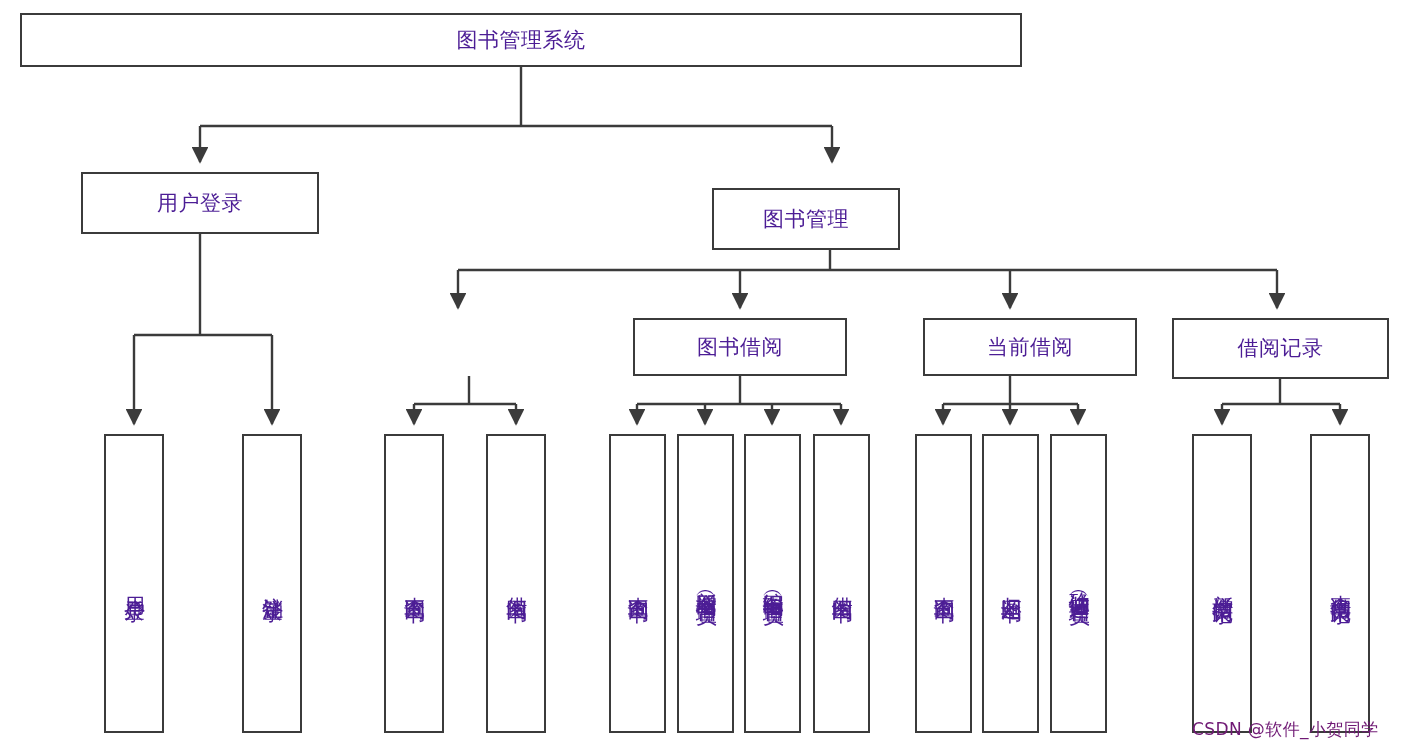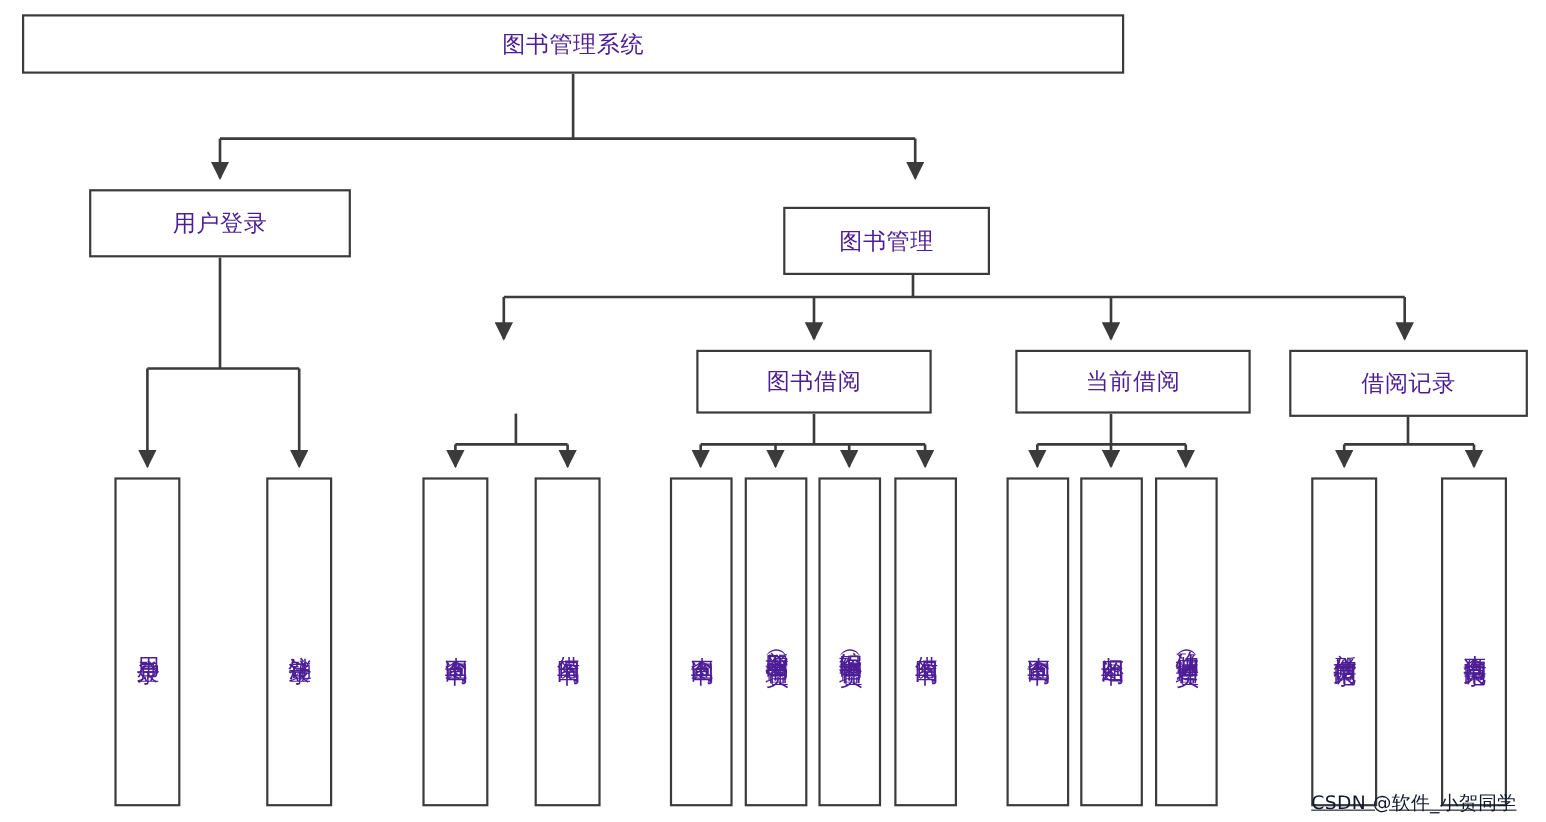--- a/index.html
+++ b/index.html
@@ -44,24 +44,23 @@
     text-orientation:upright;
     white-space:normal;
     font-size:21px;
     line-height:1.32;
     letter-spacing:2px;
     max-height:100%;
   }
   .watermark{
     position:absolute;
     font-size:17px;
-    color:#0f172a;
+    color:#701a75;
     white-space:nowrap;
     letter-spacing:0.4px;
-    text-decoration:underline;
   }
 </style>
 </head>
 <body>
 
 <div id="canvas">
 
   <svg class="wires" viewBox="0 0 1405 747">
     <defs>
       <marker id="arrow" viewBox="0 0 10 10" refX="9" refY="5" markerWidth="7" markerHeight="7" orient="auto-start-reverse">

